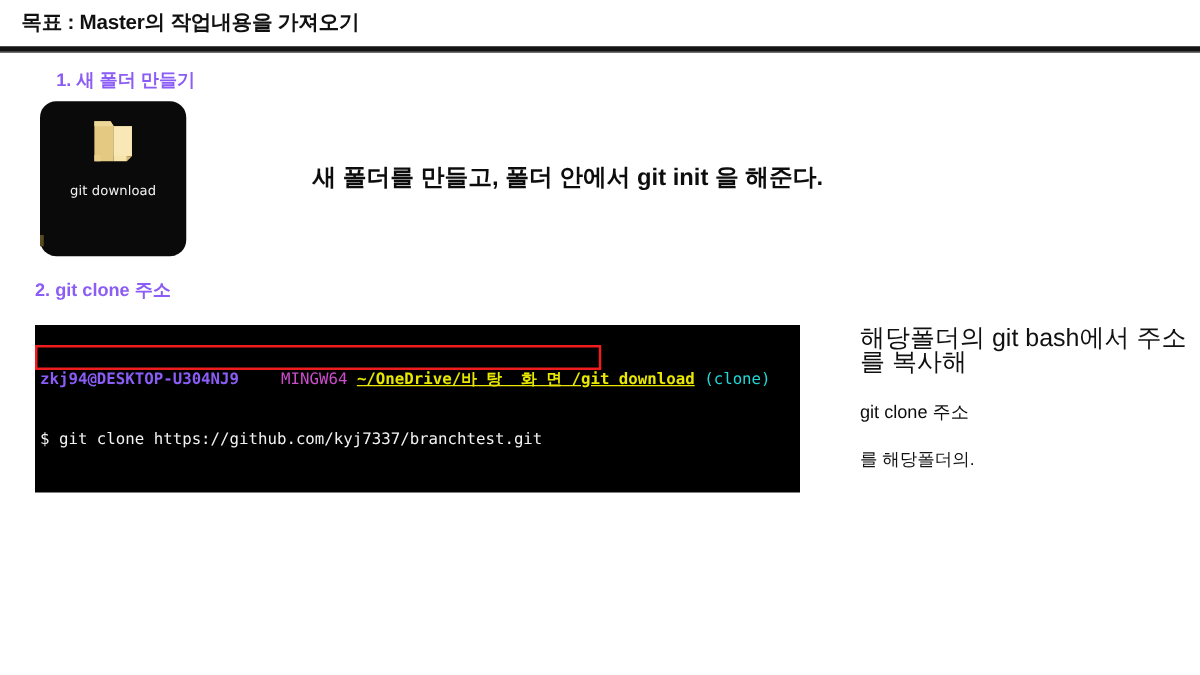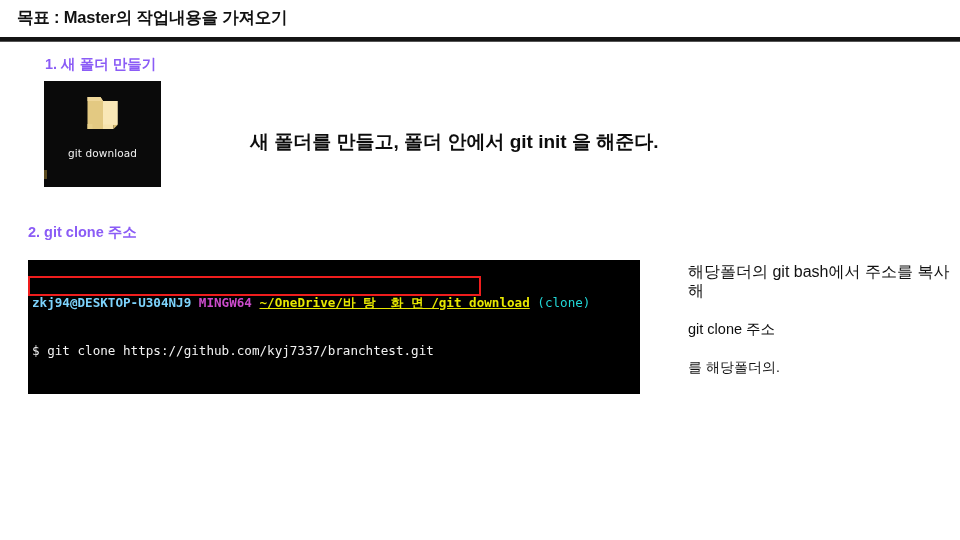--- a/index.html
+++ b/index.html
@@ -45,25 +45,26 @@
     color: #8b5cf6;
     white-space: nowrap;
     margin-left: 28px;
   }
   #step1-heading { left: 17px; top: 55px; }
   #step2-heading { left: 0; top: 223px; text-align: center; }
 
   
   #folder-shot {
     position: absolute;
-    left: 44px;
+    left: 32px;
     top: 81px;
     width: 117px;
-    height: 106px;
+    height: 124px;
     background: #0a0a0a;
+    border-radius: 13px;
   }
   #folder-icon {
     position: absolute;
     left: 50%;
     top: 14px;
     transform: translateX(-50%);
     width: 45px;
     height: 39px;
   }
   #folder-caption {
@@ -109,22 +110,22 @@
     font-family: "DejaVu Sans Mono", "Liberation Mono", monospace;
     font-size: 12.6px;
     line-height: 16.3px;
     color: #d9d9d9;
     padding: 2px 0 0 4px;
     box-sizing: border-box;
     overflow: hidden;
     white-space: pre;
   }
   #terminal .ln { height: 16.3px; }
-  .tok-user   { color: #7dd3fc; font-weight: bold; }
-  .tok-host   { color: #cc4ccc; font-weight: bold; }
+  .tok-user   { color: #8b5cf6; font-weight: bold; }
+  .tok-host   { color: #cc4ccc; font-weight: normal; margin-left: 26px; }
   .tok-path   { color: #e8e800; font-weight: bold; text-decoration: underline; }
   .tok-branch { color: #21d8d8; }
   .tok-out    { color: #dcdcdc; }
 
   #cmd-line {
     position: relative;
     color: #f2f2f2;
   }
   #cmd-highlight {
     position: absolute;
@@ -138,21 +139,21 @@
   }
 
   
   #notes {
     position: absolute;
     left: 688px;
     top: 262px;
     width: 262px;
   }
   .note-plain {
-    font-size: 16px;
+    font-size: 20px;
     line-height: 19px;
     color: #111111;
   }
   .note-bold {
     font-size: 14.5px;
     font-weight: normal;
     color: #0d0d0d;
     margin-top: 20px;
   }
   .note-tail {

